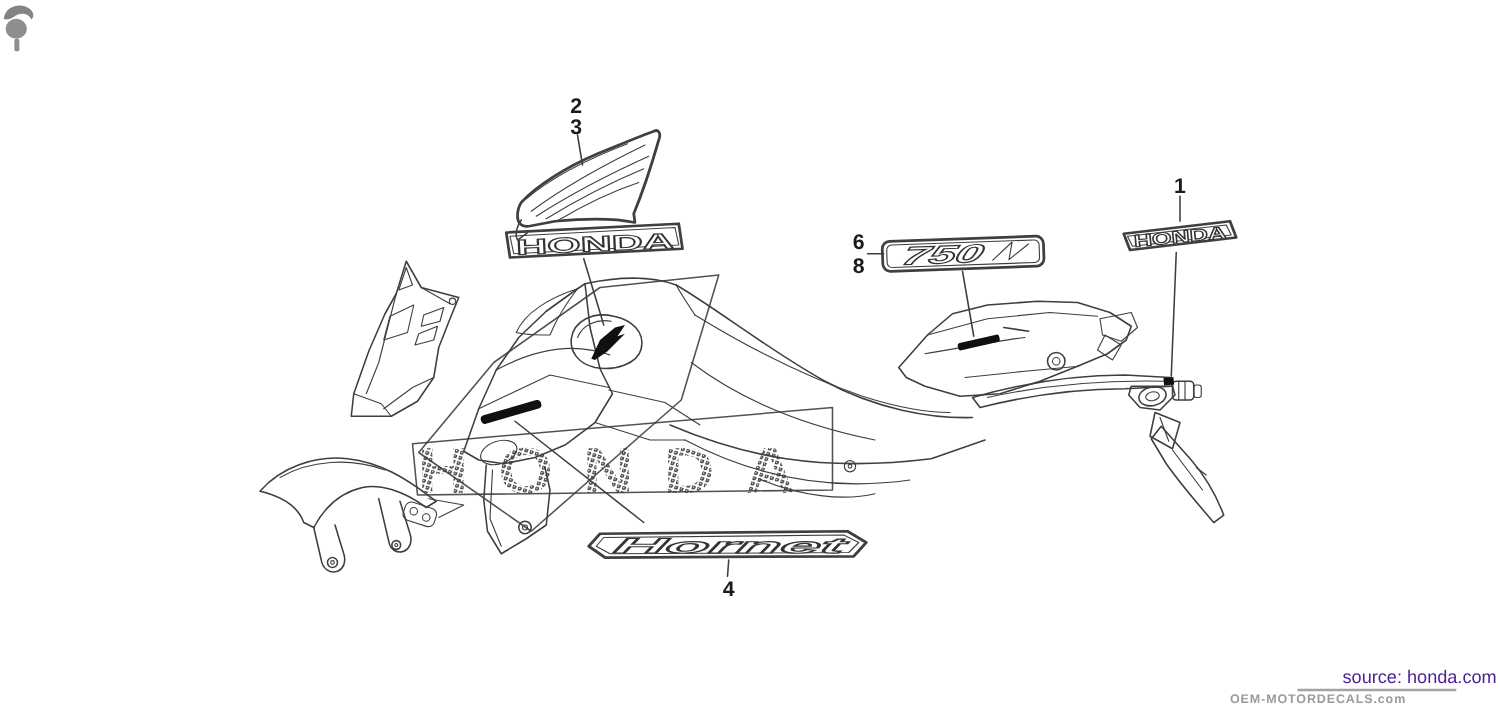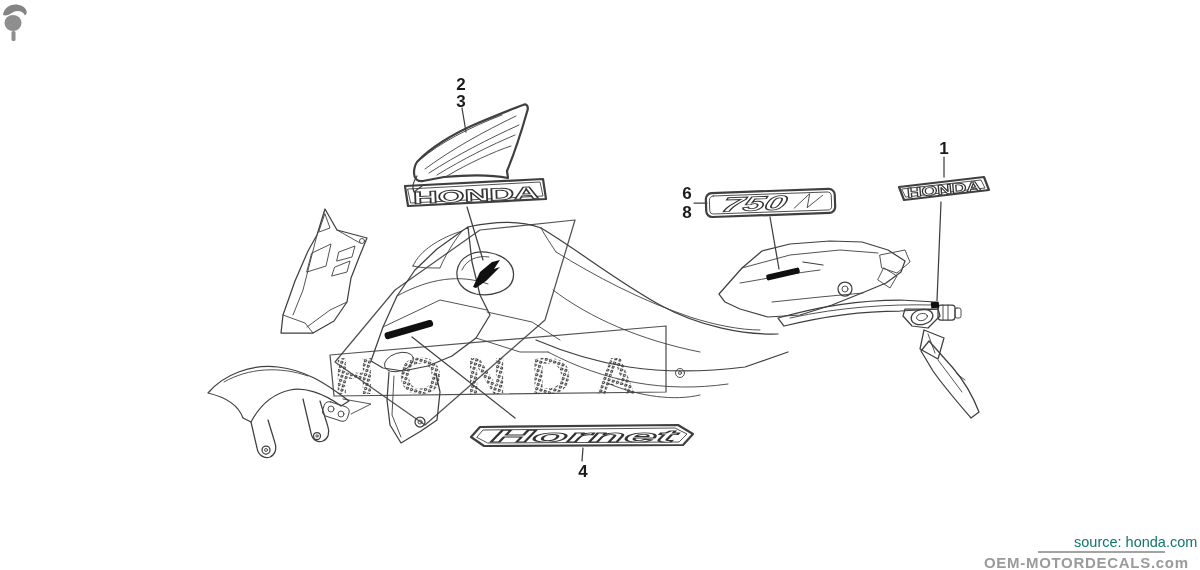--- a/index.html
+++ b/index.html
@@ -14,25 +14,25 @@
   .mark{fill:#101010 !important;stroke:none !important;}
   .thick{stroke-width:2.2 !important;}
   .thin{stroke-width:0.9 !important;}
   .decal-edge{stroke:#353535;}
   .decal-text{fill:#ffffff;stroke:#333333;stroke-width:0.9px;font-weight:bold;}
   .leader{stroke:#2e2e2e;stroke-width:1.4;fill:none;stroke-linecap:round;}
   .callout{fill:#1b1b1b;font-size:17px;font-weight:bold;text-anchor:middle;}
   .wm-text{font-weight:bold;letter-spacing:22px;}
   .footer-src{
     position:absolute;left:1074px;top:534px;width:120px;
-    font-size:14.5px;color:#0f766e;white-space:nowrap;
+    font-size:14.5px;color:#4c1d95;white-space:nowrap;
   }
   .footer-line{position:absolute;left:1038px;top:551px;width:127px;height:1.5px;background:#a3a3a3;}
   .footer-site{
-    position:absolute;left:984px;top:553.5px;font-size:15px;font-weight:bold;
+    position:absolute;left:984px;top:553.5px;font-size:10px;font-weight:bold;
     letter-spacing:0.7px;color:#9b9b9b;white-space:nowrap;
   }
   .footer-logo{position:absolute;left:1020px;top:522px;}
 </style>
 </head>
 <body>
 
 <div class="canvas">
 
   <svg width="1200" height="570" viewBox="0 0 1200 570" class="art">

